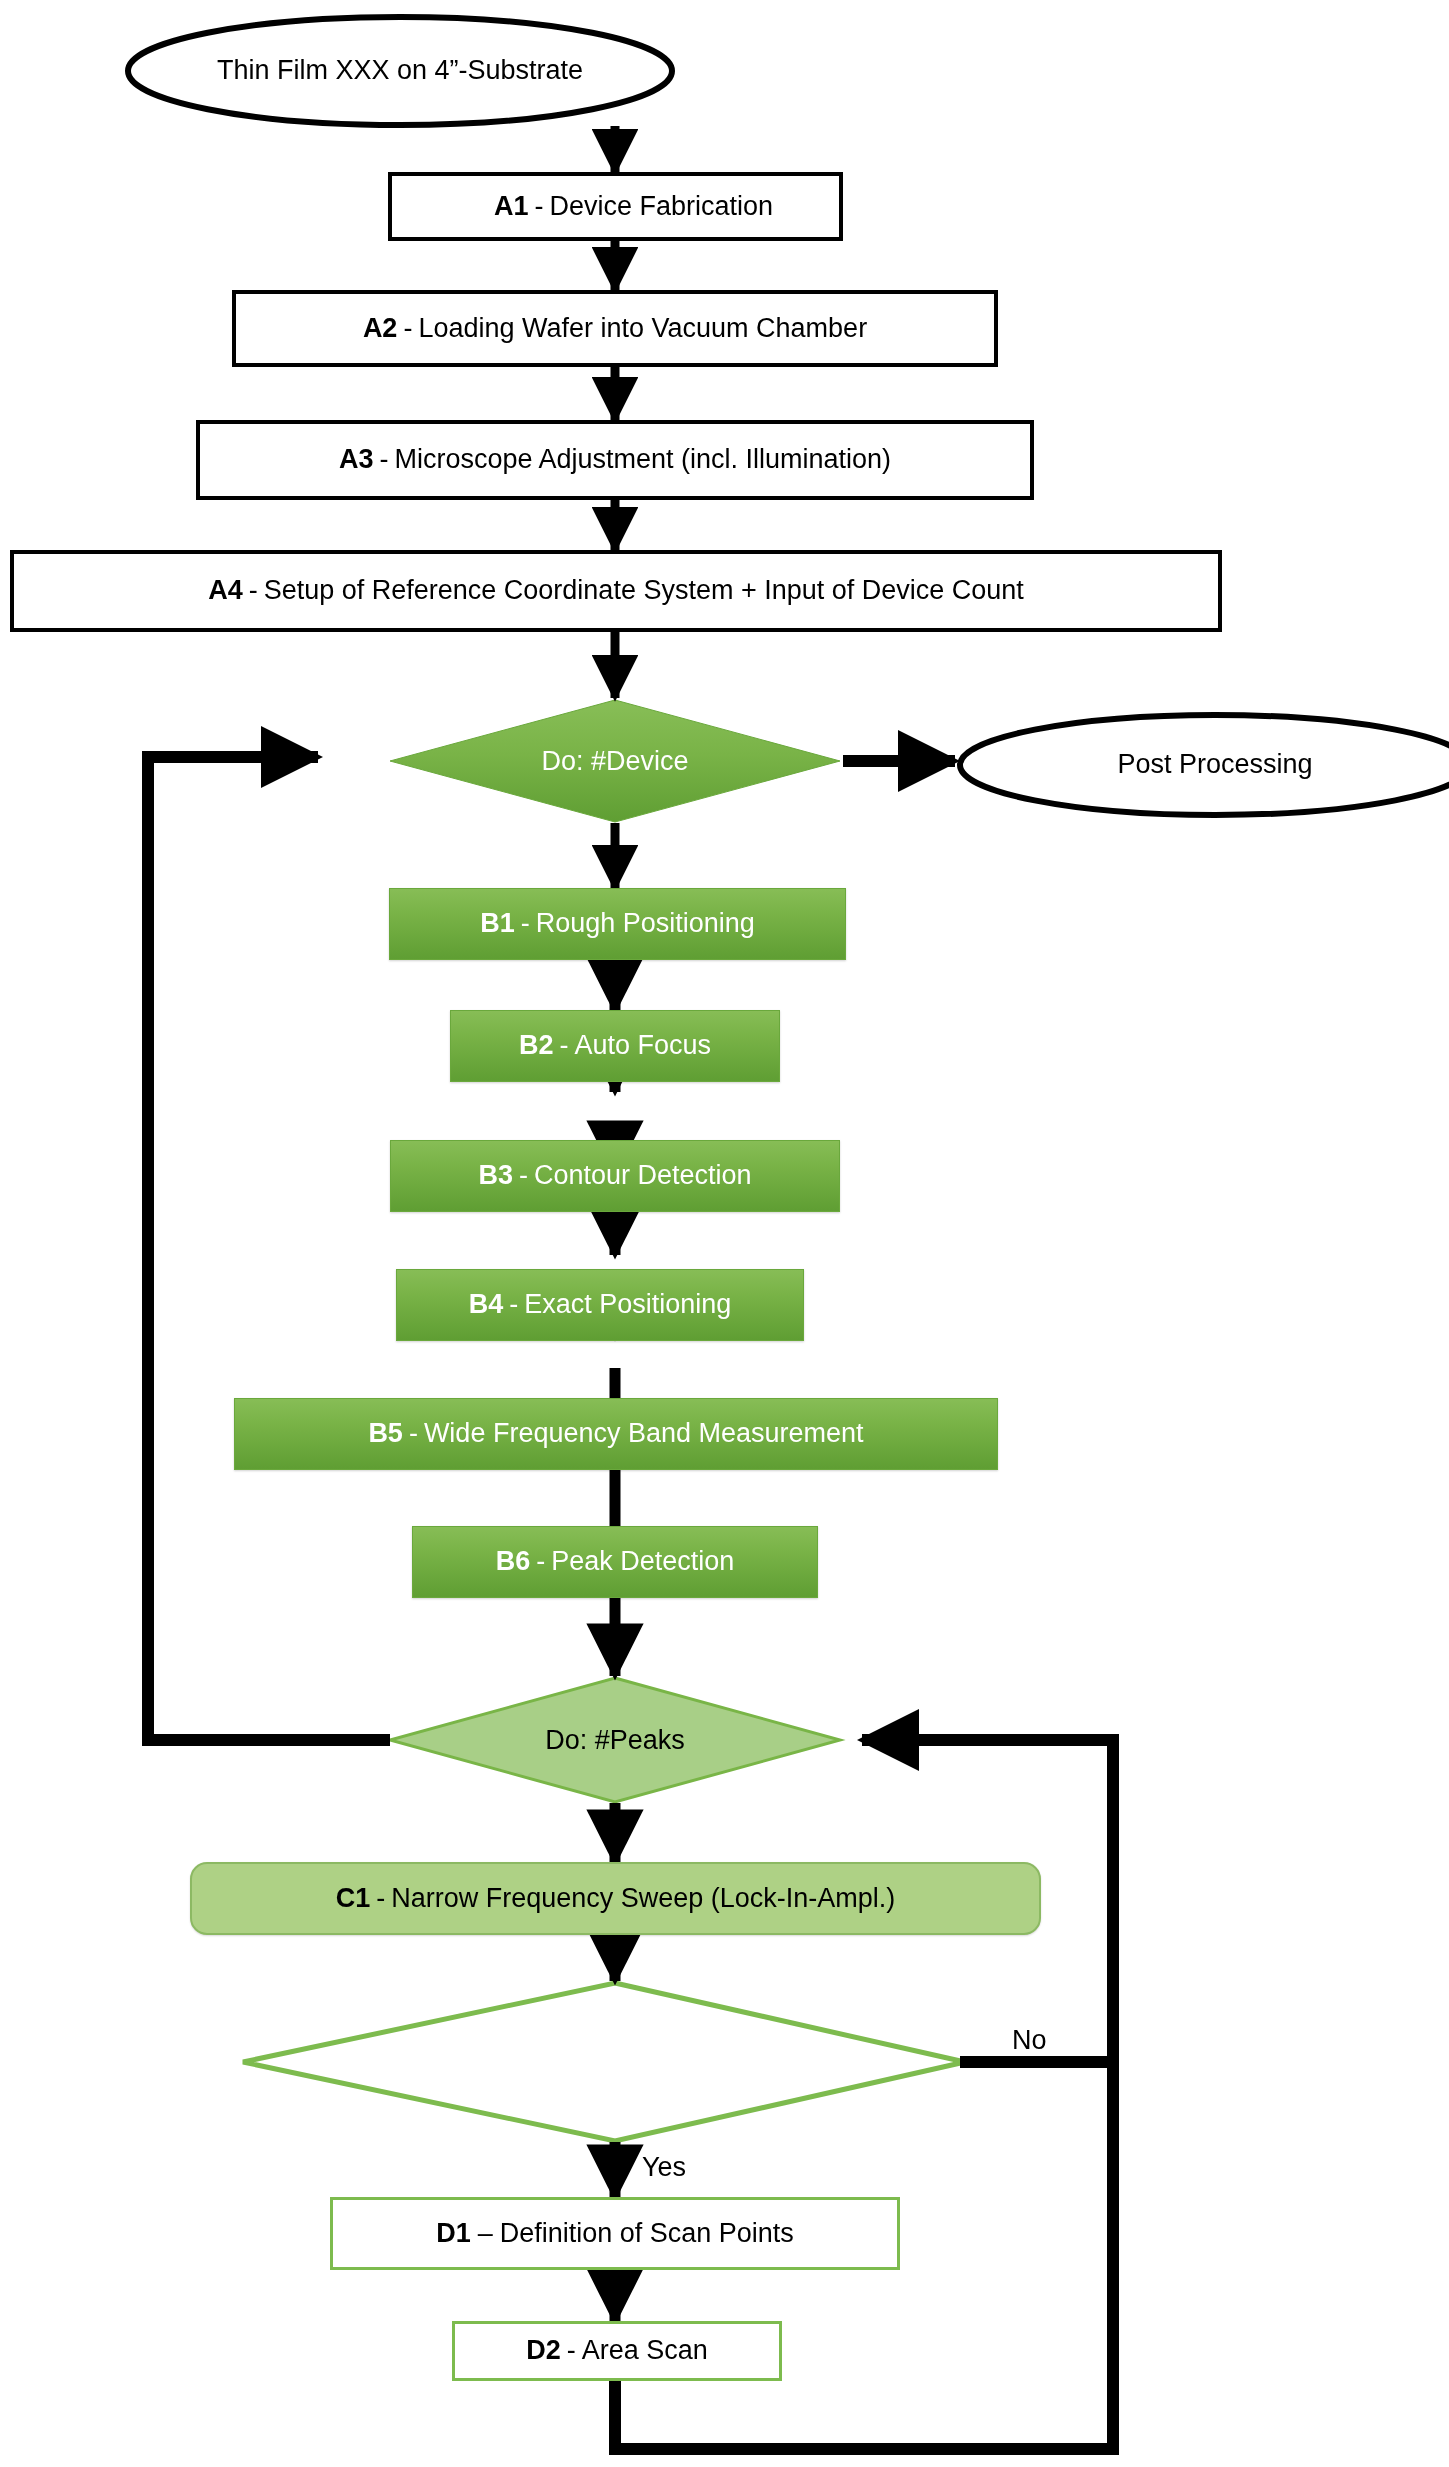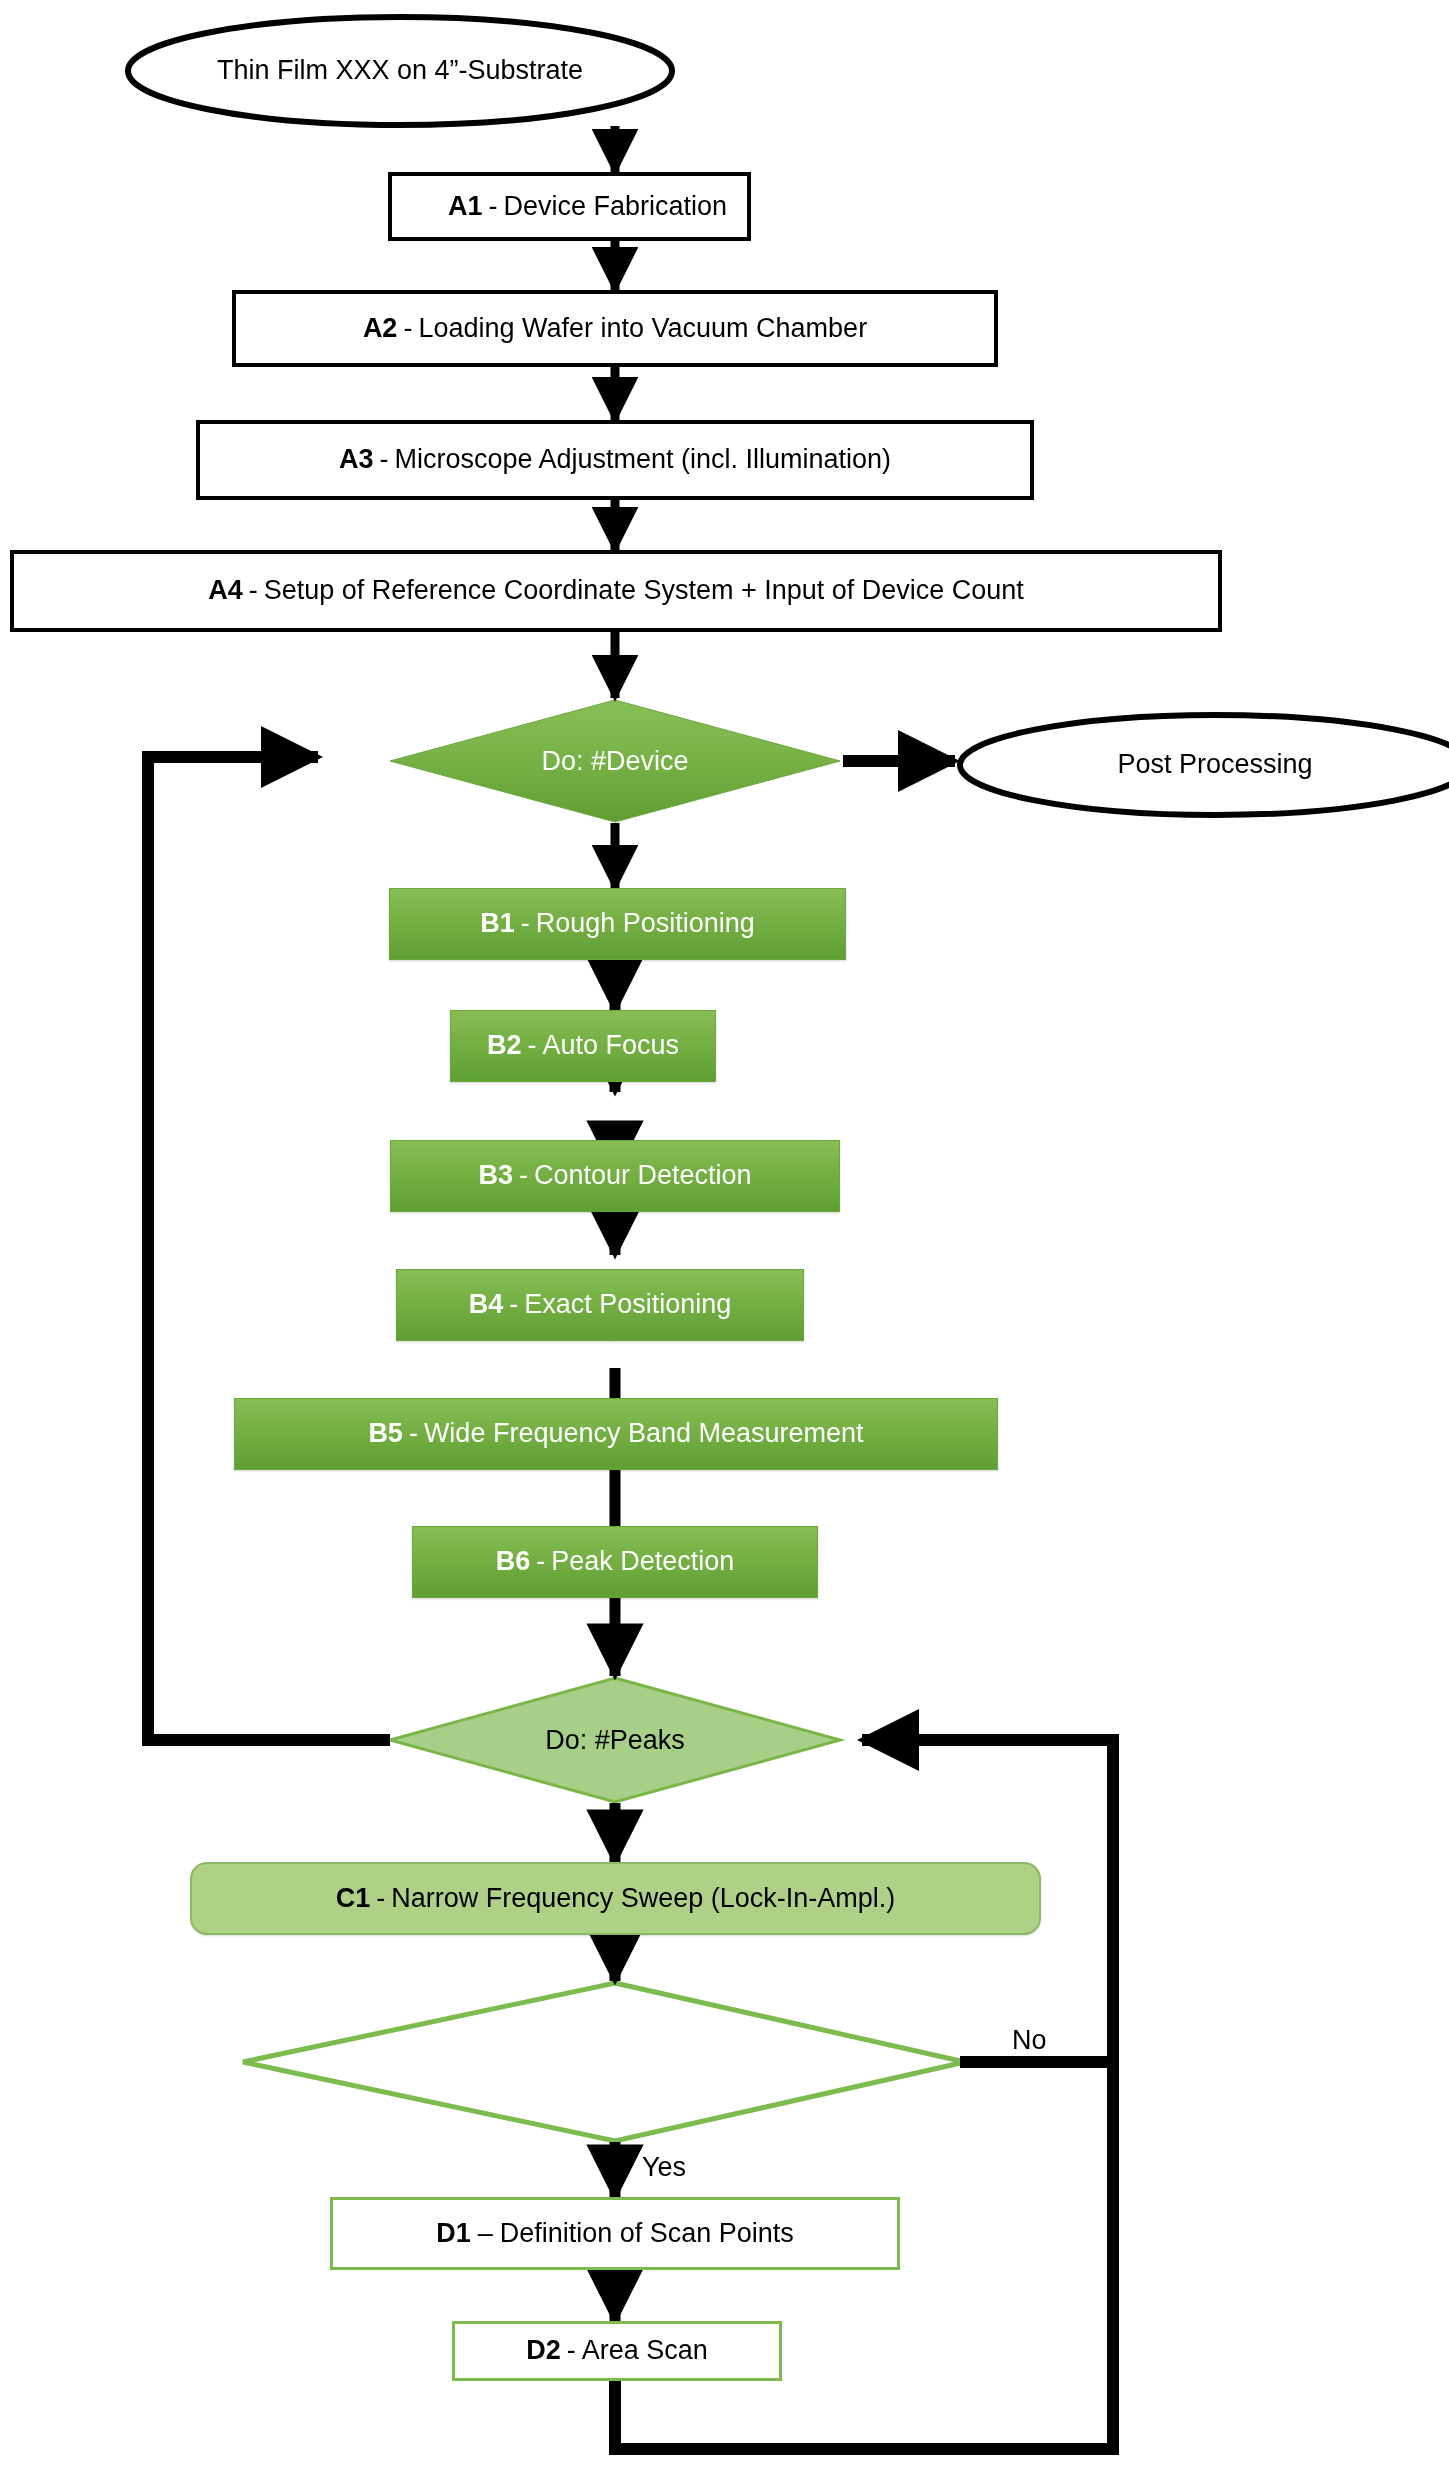--- a/index.html
+++ b/index.html
@@ -99,21 +99,21 @@
 
     <path d="M 615 2380 L 615 2449 L 1113 2449 L 1113 1740 L 862 1740" fill="none" stroke="#000" stroke-width="12" marker-end="url(#arrowBlack)"></path>
 
     <line x1="960" y1="2062" x2="1119" y2="2062" stroke="#000" stroke-width="12"></line>
   </svg>
 
   <div class="node terminal" style="left:128px;top:17px;width:544px;height:108px;border:none;background:transparent;">
     <span class="txt">Thin Film XXX on 4”-Substrate</span>
   </div>
 
-  <div class="node proc-a" style="left:388px;top:172px;width:363px;height:69px;padding-left:36px;">
+  <div class="node proc-a" style="left:388px;top:172px;width:455px;height:69px;padding-left:36px;">
     <span class="txt">
       <b>A1</b><span style="margin:0 6px;">-</span><span>Device Fabrication</span>
     </span>
   </div>
 
   <div class="node proc-a" style="left:232px;top:290px;width:766px;height:77px;">
     <span class="txt">
       <b>A2</b><span style="margin:0 6px;">-</span><span>Loading Wafer into Vacuum Chamber</span>
     </span>
   </div>
@@ -137,21 +137,21 @@
   <div class="node" style="left:960px;top:715px;width:510px;height:100px;font-size:27px;color:#000;">
     <span class="txt">Post Processing</span>
   </div>
 
   <div class="node proc-b" style="left:389px;top:888px;width:457px;height:72px;">
     <span class="txt">
       <b>B1</b><span style="margin:0 6px;">-</span><span>Rough Positioning</span>
     </span>
   </div>
 
-  <div class="node proc-b" style="left:450px;top:1010px;width:266px;height:72px;">
+  <div class="node proc-b" style="left:450px;top:1010px;width:330px;height:72px;">
     <span class="txt">
       <b>B2</b><span style="margin:0 6px;">-</span><span>Auto Focus</span>
     </span>
   </div>
 
   <div class="node proc-b" style="left:390px;top:1140px;width:450px;height:72px;">
     <span class="txt">
       <b>B3</b><span style="margin:0 6px;">-</span><span>Contour Detection</span>
     </span>
   </div>

